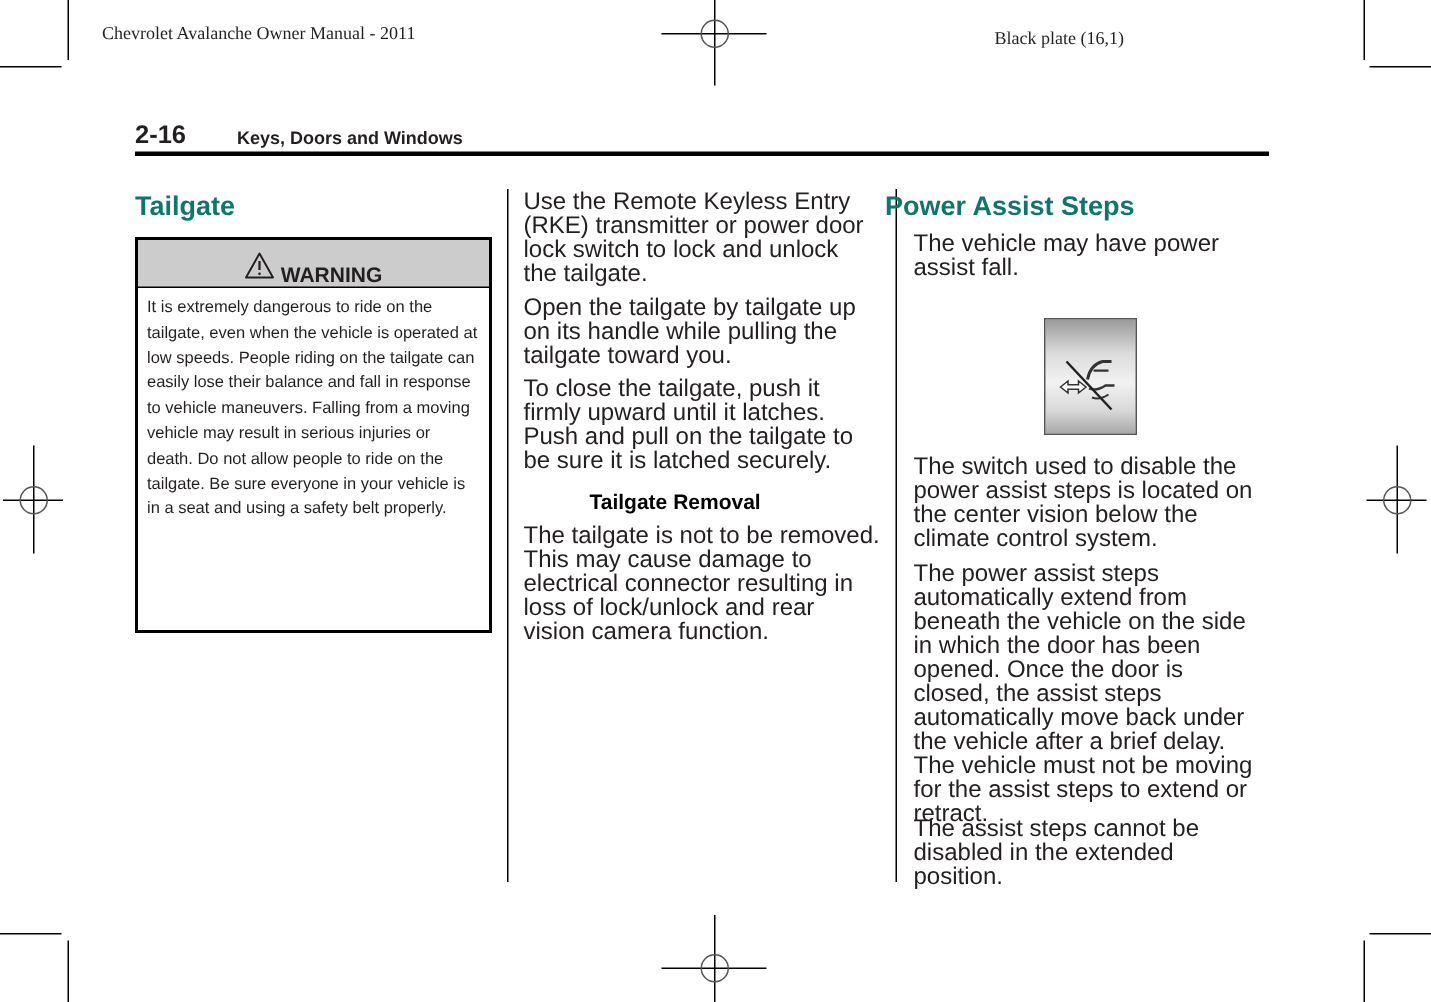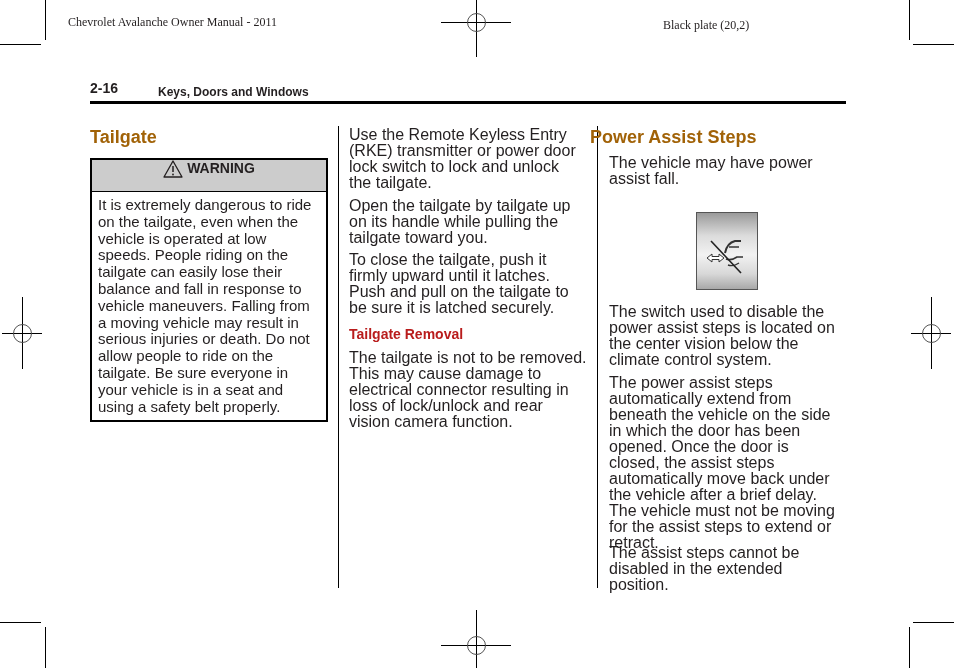--- a/index.html
+++ b/index.html
@@ -16,34 +16,34 @@
     .reg .c { position: absolute; left: 26px; top: 26px; width: 19px; height: 19px; border: 1px solid #555; border-radius: 50%; }
 
     .reg-side { position: absolute; width: 40px; height: 72px; }
     .reg-side .h { position: absolute; left: 0; top: 36px; width: 40px; height: 1px; background: #000; }
     .reg-side .v { position: absolute; left: 20px; top: 0; width: 1px; height: 72px; background: #000; }
     .reg-side .c { position: absolute; left: 11px; top: 27px; width: 19px; height: 19px; border: 1px solid #555; border-radius: 50%; }
 
     .serif-head { font-family: "Liberation Serif", serif; font-size: 12px; color: #231f20; }
 
     .section-header { position: absolute; left: 90px; top: 80px; width: 756px; height: 24px; border-bottom: 3px solid #000; }
-    .section-header .num { position: absolute; left: 0; top: 0; font-weight: bold; font-size: 14px; }
+    .section-header .num { position: absolute; left: 0; top: 0; font-weight: bold; font-size: 17px; }
     .section-header .title { position: absolute; left: 68px; top: 5px; font-weight: bold; font-size: 12px; }
 
     .col-rule { position: absolute; width: 1px; background: #000; top: 126px; height: 462px; }
 
-    h2.heading { position: absolute; font-size: 18px; font-weight: bold; color: #a16207; }
-    h3.subheading { position: absolute; font-size: 14px; font-weight: bold; color: #b91c1c; }
+    h2.heading { position: absolute; font-size: 18px; font-weight: bold; color: #0f766e; }
+    h3.subheading { position: absolute; font-size: 14px; font-weight: bold; color: #000000; margin-left: 44px; }
 
     .para { position: absolute; font-size: 16px; line-height: 16px; color: #231f20; }
 
     .warning-box { position: absolute; left: 90px; top: 158px; width: 238px; height: 264px; border: 2px solid #000; }
-    .warning-box .bar { height: 32px; background: #cccccc; border-bottom: 1px solid #000; display: flex; align-items: flex-start; justify-content: center; }
+    .warning-box .bar { height: 32px; background: #cccccc; border-bottom: 1px solid #000; display: flex; align-items: flex-end; justify-content: center; }
     .warning-box .bar .label { font-weight: bold; font-size: 14px; margin-left: 4px; }
-    .warning-box .body { padding: 5px 6px 0 6px; font-size: 15px; line-height: 16.8px; }
+    .warning-box .body { padding: 5px 6px 0 6px; font-size: 11px; line-height: 16.8px; }
 
     .switch-img { position: absolute; left: 696px; top: 212px; width: 62px; height: 78px; border: 1px solid #555;
       background: linear-gradient(to bottom, #9a9a9a 0%, #dcdcdc 30%, #f2f2f2 55%, #d8d8d8 80%, #a8a8a8 100%); }
   </style>
 </head>
 <body>
 
 <div class="crop-v" style="left:45px; top:0; height:40px;"></div>
 <div class="crop-h" style="left:0; top:44px; width:41px;"></div>
 <div class="crop-v" style="left:909px; top:0; height:40px;"></div>
@@ -68,21 +68,21 @@
     <div class="v"></div>
     <div class="c"></div>
 </div>
 <div class="reg-side" style="left:911px; top:297px;">
   <div class="h"></div>
     <div class="v"></div>
     <div class="c"></div>
 </div>
 
 <div class="abs serif-head" style="left:68px; top:15px;font-family:Liberation Serif, serif;">Chevrolet Avalanche Owner Manual - 2011</div>
-<div class="abs serif-head" style="left:663px; top:18px;">Black plate (20,2)</div>
+<div class="abs serif-head" style="left:663px; top:18px;">Black plate (16,1)</div>
 
 <div class="section-header">
   <span class="num">2-16</span>
   <span class="title">Keys, Doors and Windows</span>
 </div>
 
 <div class="col-rule" style="left:338px;"></div>
 <div class="col-rule" style="left:597px;"></div>
 
 <h2 class="heading" style="left:90px; top:127px;">Tailgate</h2>

